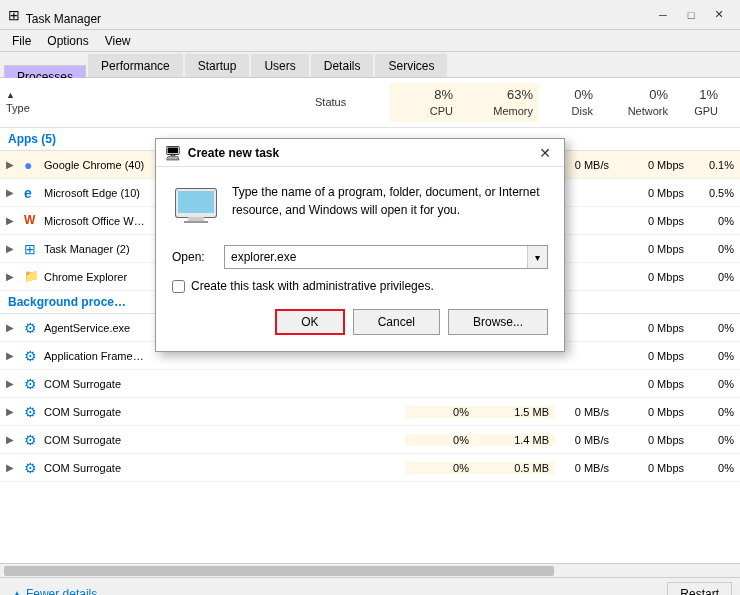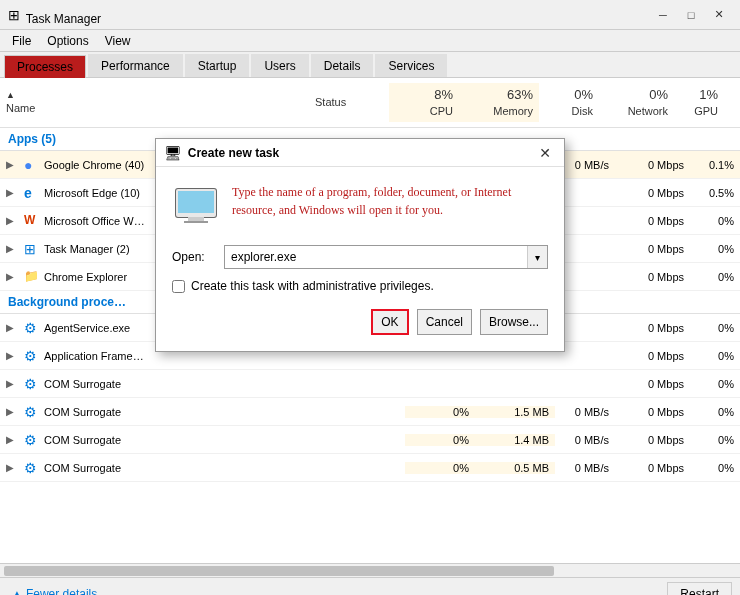--- a/index.html
+++ b/index.html
@@ -55,25 +55,25 @@
     .tab {
       padding: 4px 12px;
       cursor: pointer;
       font-size: 12px;
       border: 1px solid transparent;
       border-bottom: none;
       margin-right: 2px;
       background: #e0e0e0;
     }
     .tab.active {
-      background: #b91c1c;
+      background: #c4b5fd;
       border-color: #ccc;
       border-bottom-color: white;
       position: relative;
-      top: 1px;
+      top: 11px;
     }
 
     
     .main-content {
       display: flex;
       flex-direction: column;
       height: calc(595px - 30px - 22px - 26px - 32px);
       background: white;
       position: relative;
     }
@@ -232,21 +232,21 @@
       align-items: flex-start;
       gap: 12px;
       margin-bottom: 14px;
     }
     .modal-computer-icon {
       width: 48px; height: 48px;
       flex-shrink: 0;
       font-size: 36px;
       display: flex; align-items: center; justify-content: center;
     }
-    .modal-description { font-size: 12px; line-height: 1.5; color: #b91c1c; font-family: Liberation Serif, serif; }
+    .modal-description { font-size: 12px; line-height: 1.5; color: #000000; }
 
     .modal-field {
       display: flex;
       align-items: center;
       gap: 10px;
       margin-bottom: 10px;
     }
     .modal-field-label { font-size: 12px; width: 42px; flex-shrink: 0; }
     .modal-input-container { flex: 1; display: flex; align-items: center; border: 1px solid #999; background: white; }
     .modal-input {
@@ -275,21 +275,21 @@
     }
     .modal-checkbox { width: 13px; height: 13px; cursor: pointer; }
     .modal-checkbox-label { font-size: 12px; }
 
     .modal-buttons {
       display: flex;
       justify-content: flex-end;
       gap: 8px;
     }
     .modal-btn {
-      padding: 4px 8px;
+      padding: 4px 24px;
       font-size: 12px;
       cursor: pointer;
       border: 1px solid #999;
       background: #f0f0f0;
       font-family: inherit;
       text-align: center;
     }
     .modal-btn.ok {
       border: 2px solid #e81123;
       background: #f0f0f0;
@@ -328,21 +328,21 @@
   <div class="tab">Users</div>
   <div class="tab">Details</div>
   <div class="tab">Services</div>
 </div>
 
 <div class="main-content">
 
   <div class="col-headers">
     <div class="col-header name">
       <span class="sort-arrow">▲</span>
-      <span>Name</span>
+      <span>Type</span>
     </div>
     <div class="col-header status">
       <span>Status</span>
     </div>
     <div class="col-header cpu">
       <span class="percent">8%</span><br>
       <span>CPU</span>
     </div>
     <div class="col-header memory">
       <span class="percent">63%</span><br>

